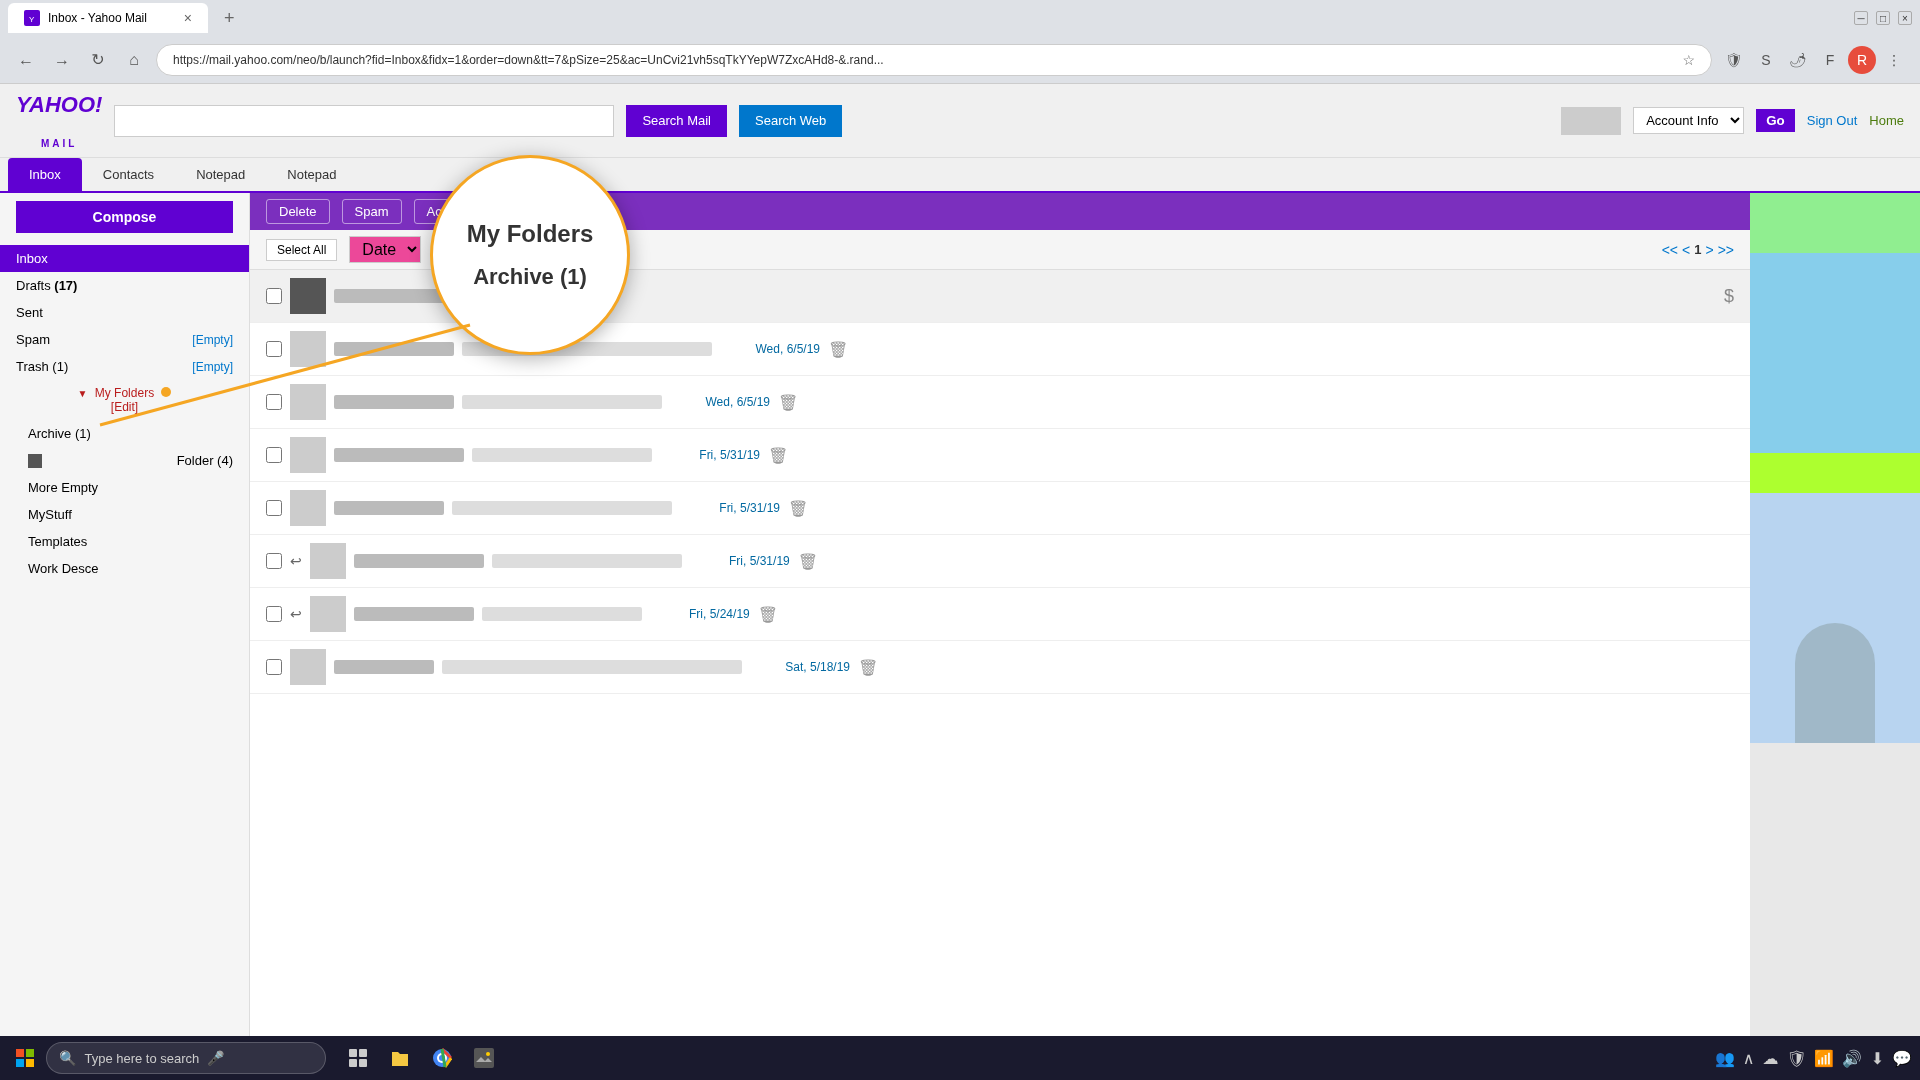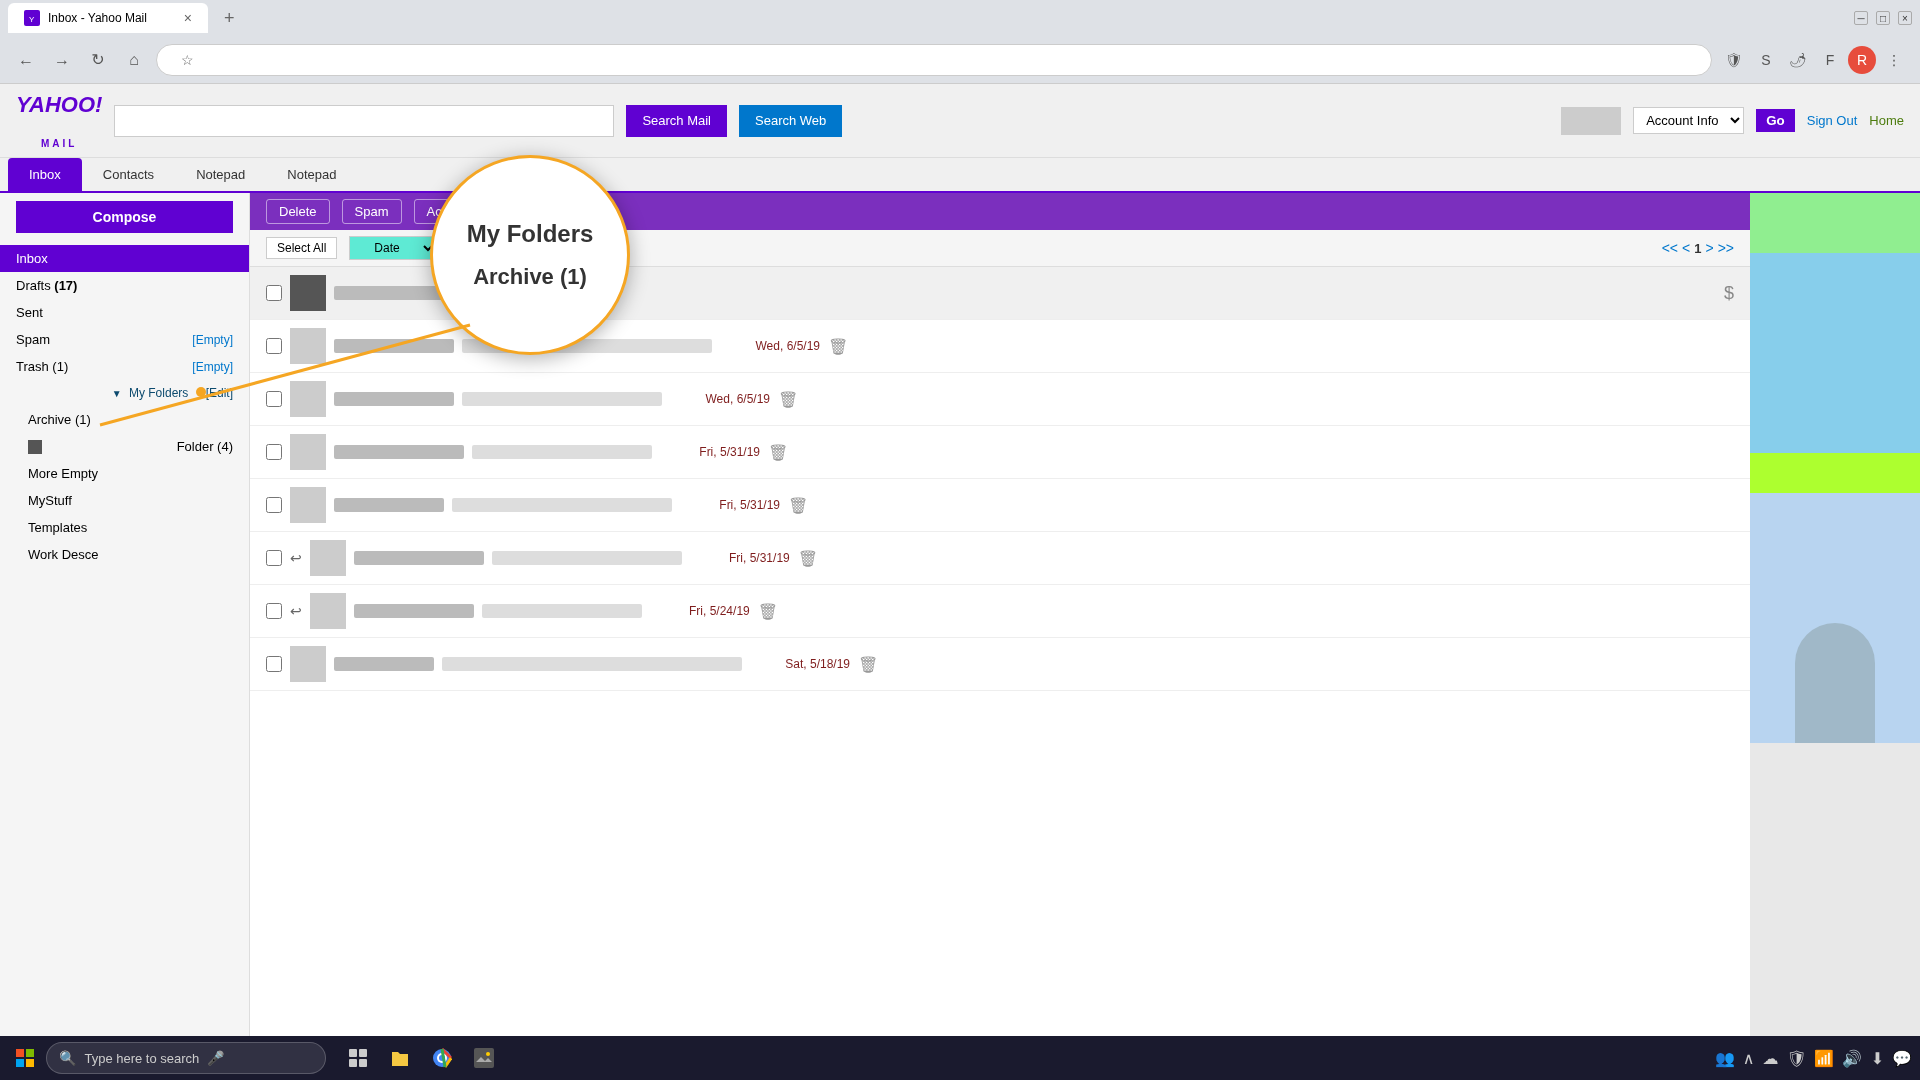--- a/index.html
+++ b/index.html
@@ -49,42 +49,42 @@
 
     
     .mail-body { flex: 1; display: flex; overflow: hidden; }
 
     
     .sidebar { width: 250px; background: #f5f5f5; border-right: 1px solid #ddd; padding-top: 8px; flex-shrink: 0; overflow-y: auto; }
     .compose-btn { background: #6001d2; color: white; border: none; padding: 8px 20px; font-size: 14px; font-weight: bold; cursor: pointer; margin: 0 16px 12px 16px; width: calc(100% - 32px); }
     .sidebar-item { padding: 6px 16px; cursor: pointer; display: flex; justify-content: space-between; align-items: center; font-size: 13px; }
     .sidebar-item.active { background: #6001d2; color: white; }
     .sidebar-item .action-link { color: #0077cc; font-size: 12px; }
-    .sidebar-section { padding: 6px 16px; font-size: 12px; color: #0c4a6e; display: flex; justify-content: flex-end; align-items: center; }
+    .sidebar-section { padding: 6px 16px; font-size: 12px; color: #b91c1c; display: flex; justify-content: center; align-items: center; flex-direction: column; }
     .folder-item { padding: 6px 16px 6px 28px; cursor: pointer; display: flex; justify-content: space-between; align-items: center; font-size: 13px; }
 
     
     .mail-content { flex: 1; display: flex; flex-direction: column; overflow: hidden; }
     .mail-toolbar { background: #7b2fbe; color: white; padding: 6px 16px; display: flex; align-items: center; gap: 12px; }
     .toolbar-btn { background: none; border: 1px solid rgba(255,255,255,0.5); color: white; padding: 4px 12px; cursor: pointer; font-size: 13px; border-radius: 3px; }
     .actions-dropdown { display: flex; align-items: center; background: none; border: 1px solid rgba(255,255,255,0.5); color: white; padding: 4px 12px; cursor: pointer; font-size: 13px; border-radius: 3px; gap: 4px; }
     .mail-list-header { padding: 6px 16px; display: flex; align-items: center; gap: 12px; background: #f5f5f5; border-bottom: 1px solid #ddd; }
     .select-all-btn { background: white; border: 1px solid #ccc; padding: 3px 10px; font-size: 12px; cursor: pointer; }
-    .sort-select { padding: 3px 20px; border: 1px solid #ccc; background: #5eead4; font-size: 12px; }
+    .sort-select { padding: 3px 8px; border: 1px solid #ccc; background: #ec4899; font-size: 16px; }
     .order-select { padding: 3px 8px; border: 1px solid #ccc; background: white; font-size: 12px; }
     .pagination { margin-left: auto; display: flex; align-items: center; gap: 4px; font-size: 13px; }
     .page-btn { background: none; border: none; color: #0077cc; cursor: pointer; font-size: 14px; }
     .page-num { font-weight: bold; color: #333; }
 
     
     .email-list { flex: 1; overflow-y: auto; background: white; }
     .email-row { display: flex; align-items: center; padding: 8px 16px; border-bottom: 1px solid #eee; gap: 8px; min-height: 42px; }
     .email-check { width: 16px; height: 16px; cursor: pointer; flex-shrink: 0; }
     .email-avatar-placeholder { width: 36px; height: 36px; background: #ccc; flex-shrink: 0; }
-    .email-date { font-size: 12px; color: #7f1d1d; flex-shrink: 0; width: 100px; text-align: right; }
+    .email-date { font-size: 12px; color: #0369a1; flex-shrink: 0; width: 100px; text-align: right; }
     .email-delete { color: #999; cursor: pointer; font-size: 16px; flex-shrink: 0; }
     .reply-icon { color: #666; font-size: 14px; flex-shrink: 0; }
 
     
     .right-panel { width: 170px; background: #e8e8e8; flex-shrink: 0; overflow: hidden; }
     .magnifier-circle { width: 200px; height: 200px; border-radius: 50%; background: white; border: 3px solid #f5a623; display: flex; flex-direction: column; justify-content: center; align-items: center; gap: 16px; box-shadow: 0 4px 20px rgba(0,0,0,0.3); overflow: hidden; }
 
     
     .mail-footer { padding: 6px 16px; background: #f5f5f5; border-top: 1px solid #ddd; display: flex; justify-content: flex-end; align-items: center; gap: 4px; }
 
@@ -135,20 +135,21 @@
       <div class="win-btn win-close">×</div>
     </div>
   </div>
 
   <div class="nav-bar">
     <button class="nav-btn">←</button>
     <button class="nav-btn">→</button>
     <button class="nav-btn">↻</button>
     <button class="nav-btn">⌂</button>
     <div class="address-bar">
+      <span class="address-text">https://mail.yahoo.com/neo/b/launch?fid=Inbox&amp;fidx=1&amp;order=down&amp;tt=7&amp;pSize=25&amp;ac=UnCvi21vh5sqTkYYepW7ZxcAHd8-&amp;.rand...</span>
       <span class="bookmark-btn">☆</span>
     </div>
     <div class="nav-icons">
       <div class="nav-icon">🛡</div>
       <div class="nav-icon">S</div>
       <div class="nav-icon">🌶</div>
       <div class="nav-icon">F</div>
       <div class="nav-icon" style="background:#e74c3c;color:white;border-radius:50%;width:28px;height:28px;display:flex;align-items:center;justify-content:center;">R</div>
       <div class="nav-icon">⋮</div>
     </div>

